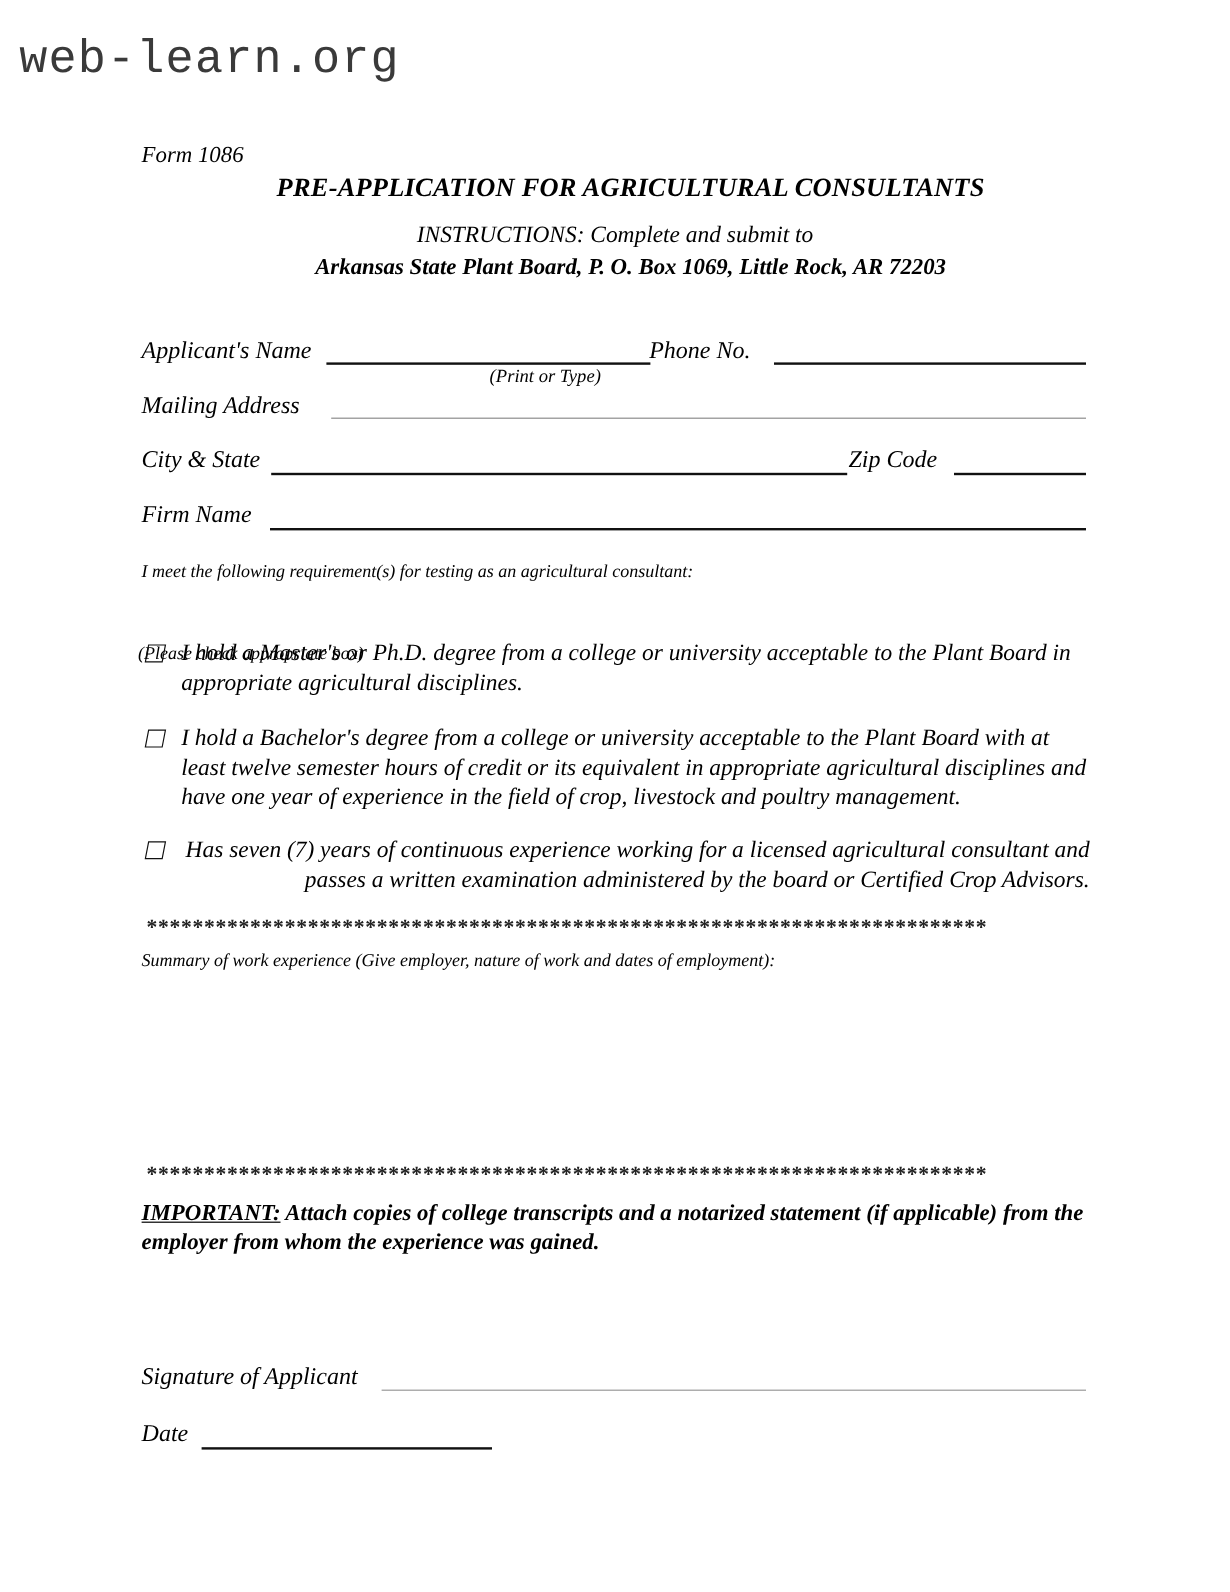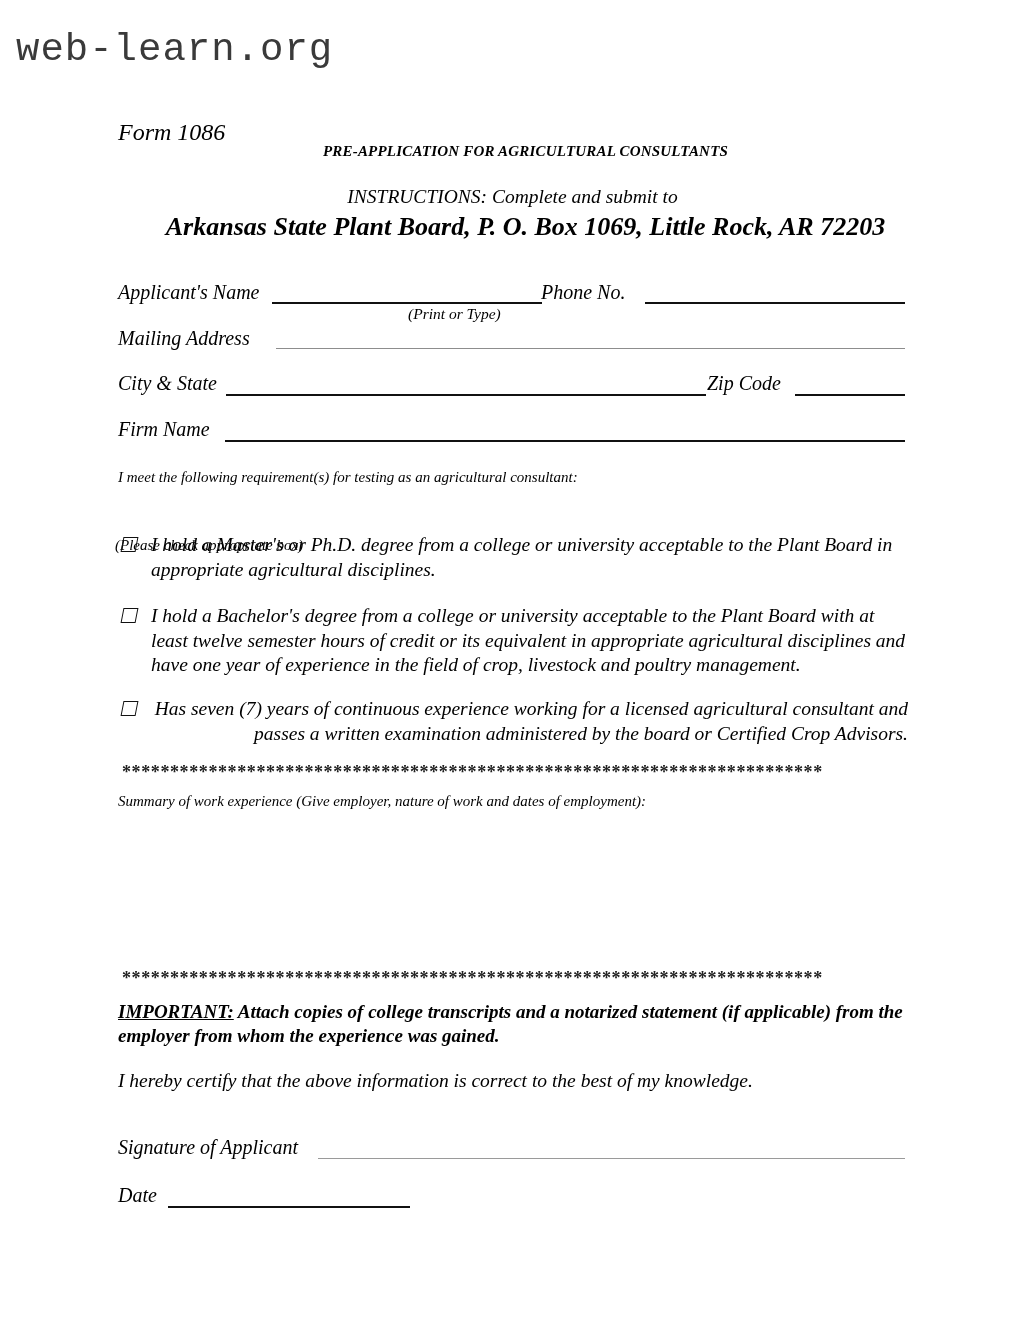--- a/index.html
+++ b/index.html
@@ -36,32 +36,32 @@
     top: 0;
     width: 1025px;
     height: 1327px;
   }
 
   .form-id {
     position: absolute;
     left: 118px;
     top: 119px;
     font-style: italic;
-    font-size: 24px;
+    font-size: 19px;
   }
 
   .title {
     position: absolute;
     left: 0;
     top: 143px;
     width: 1025px;
     text-align: center;
     font-style: italic;
     font-weight: bold;
-    font-size: 15px;
+    font-size: 22px;
     letter-spacing: 0.2px;
     padding-left: 26px;
     box-sizing: border-box;
   }
 
   .instr-1 {
     position: absolute;
     left: 0;
     top: 186px;
     width: 1025px;
@@ -72,21 +72,21 @@
   }
 
   .instr-2 {
     position: absolute;
     left: 0;
     top: 212px;
     width: 1025px;
     text-align: center;
     font-style: italic;
     font-weight: bold;
-    font-size: 26px;
+    font-size: 19px;
     padding-left: 26px;
     box-sizing: border-box;
   }
 
   
   .fld-label {
     position: absolute;
     font-style: italic;
     font-size: 20px;
     white-space: nowrap;
@@ -230,21 +230,20 @@
 
   <div class="stars" style="top:762px;">*************************************************************************</div>
   <div class="para" style="left:118px; top:789px;">Summary of work experience (Give employer, nature of work and dates of employment):</div>
 
   <div style="position:absolute; left:118px; top:818px; width:790px; height:145px;"></div>
 
   <div class="stars" style="top:968px;">*************************************************************************</div>
 
   <div class="important"><span class="kw">IMPORTANT:</span><span> Attach copies of college transcripts and a notarized statement (if applicable) from the employer from whom the experience was gained.</span></div>
 
-  <div class="certify">I hereby certify that the above information is correct to the best of my knowledge.</div>
 
   <div class="fld-label" style="left:118px; top:1136px;text-align:center;">Signature of Applicant</div>
   <div class="rule thin-gray" style="left:318px; top:1158px; width:587px;"></div>
 
   <div class="fld-label" style="left:118px; top:1184px;">Date</div>
   <div class="rule" style="left:168px; top:1206px; width:242px;"></div>
 
 </div>
 
 </body></html>

